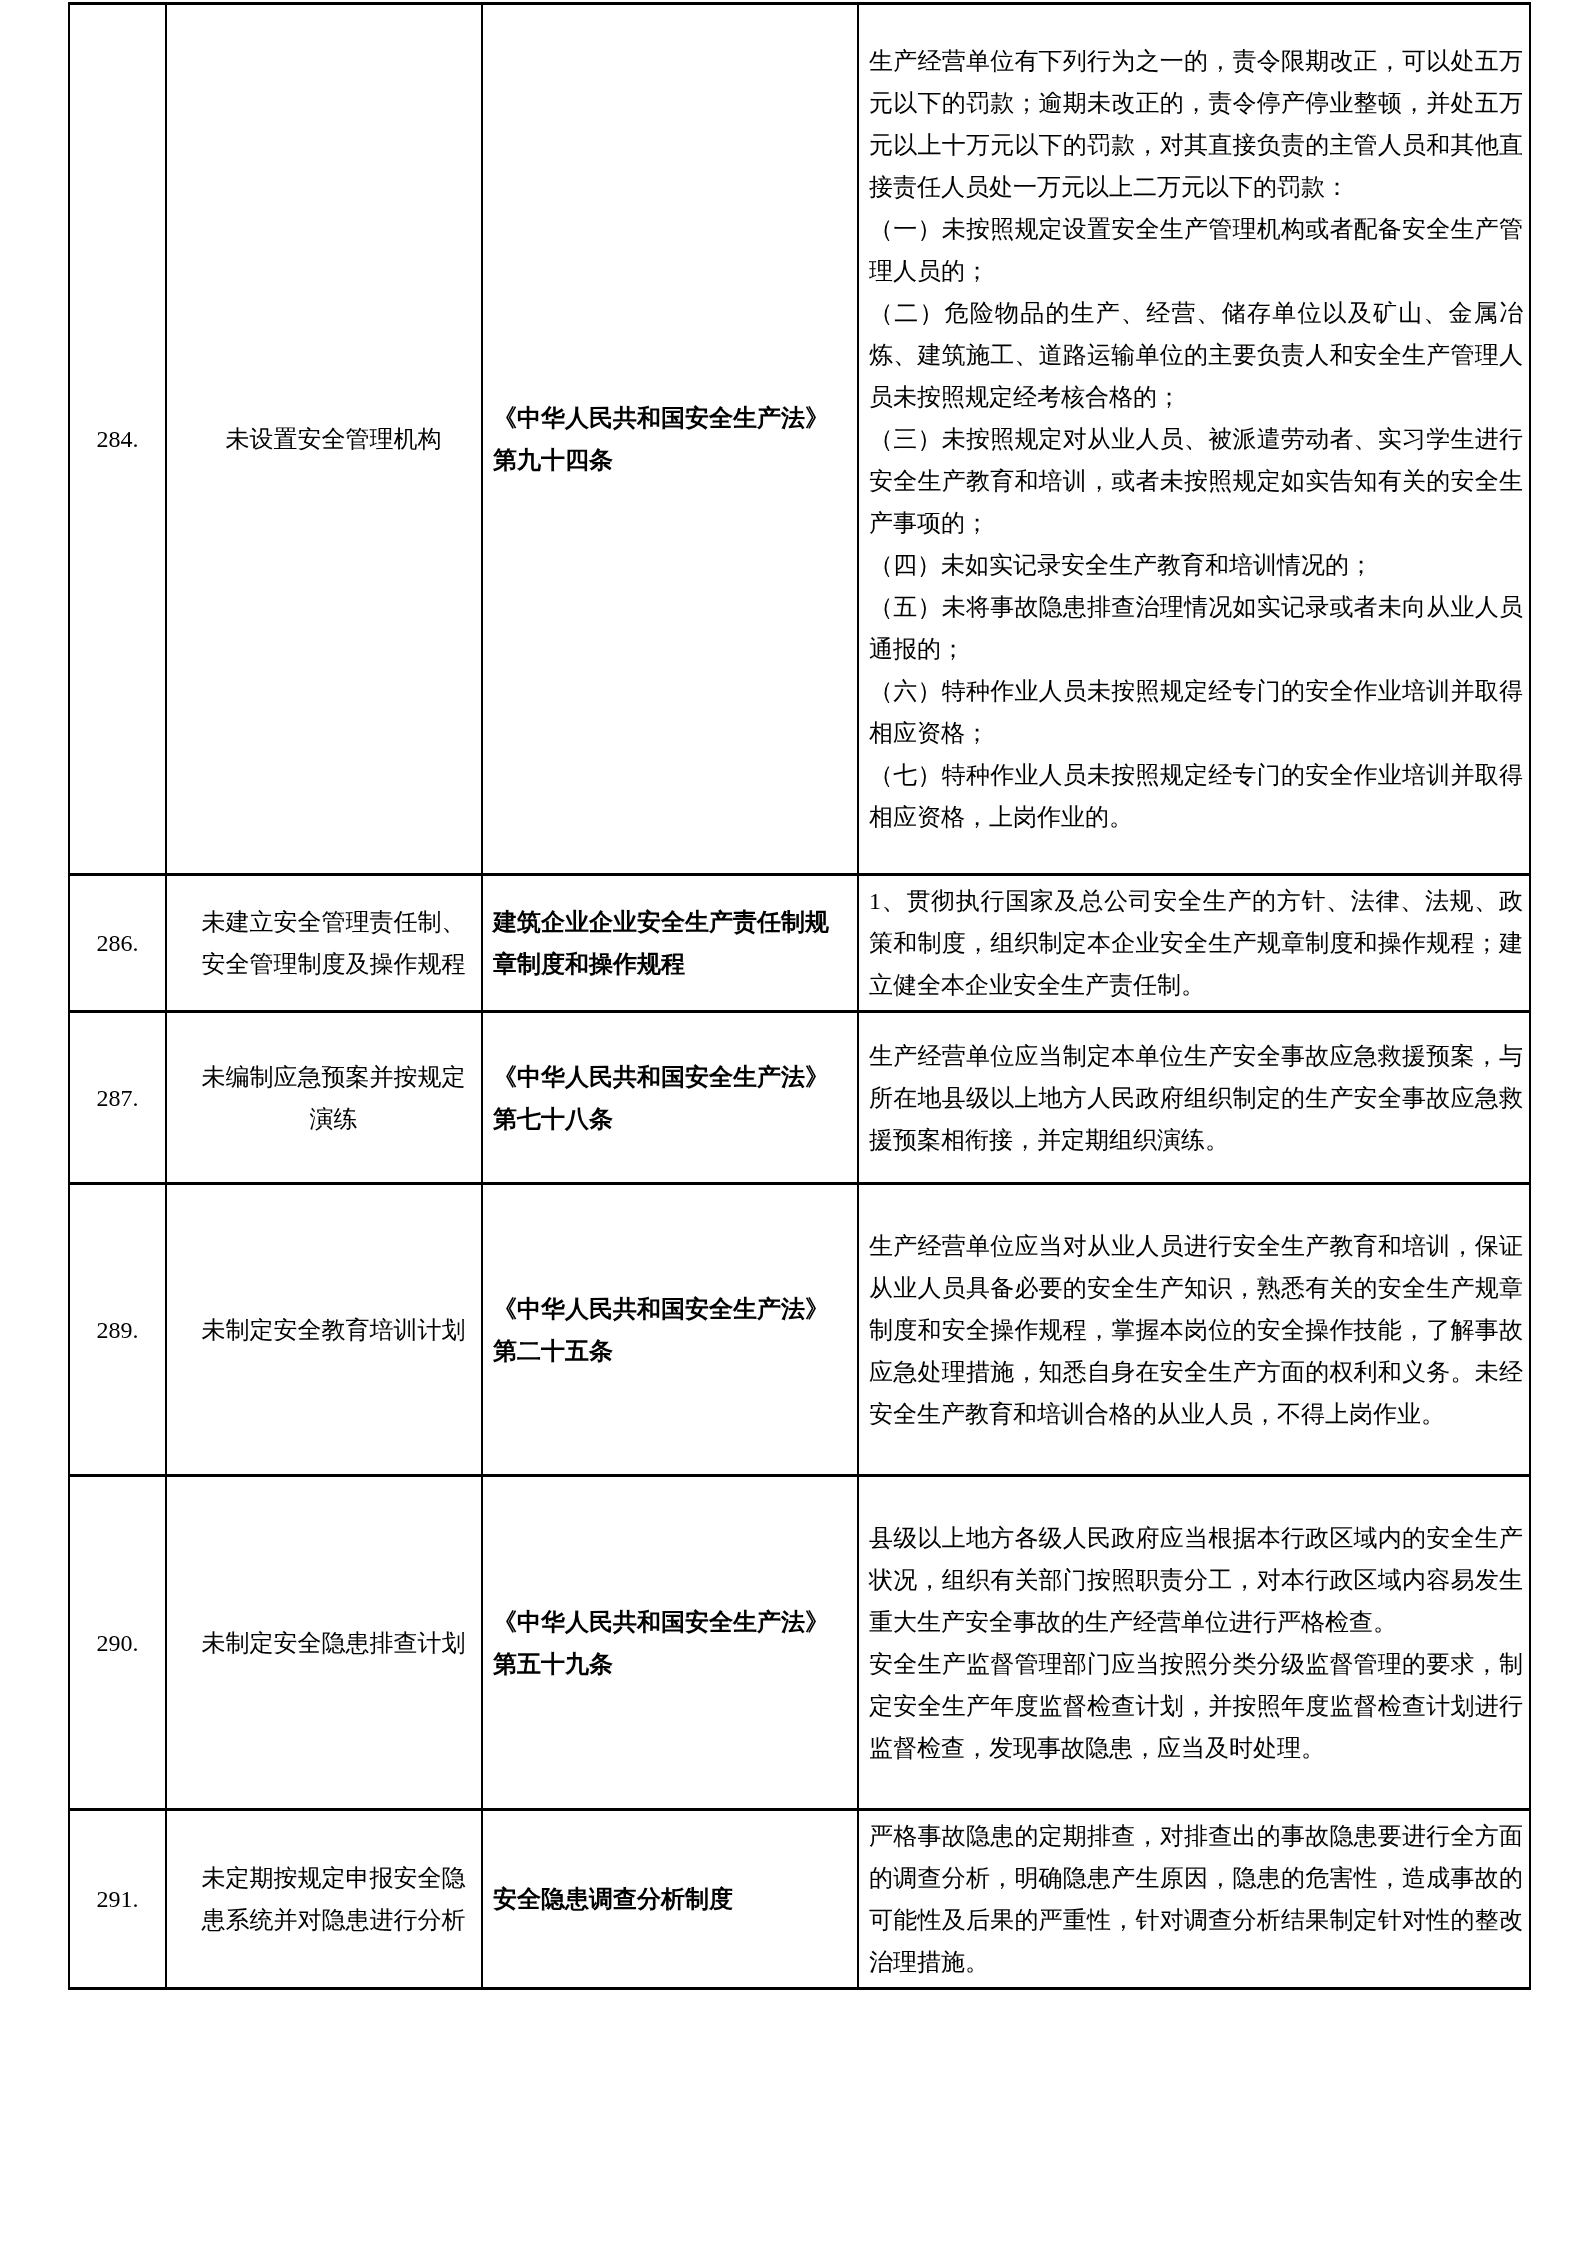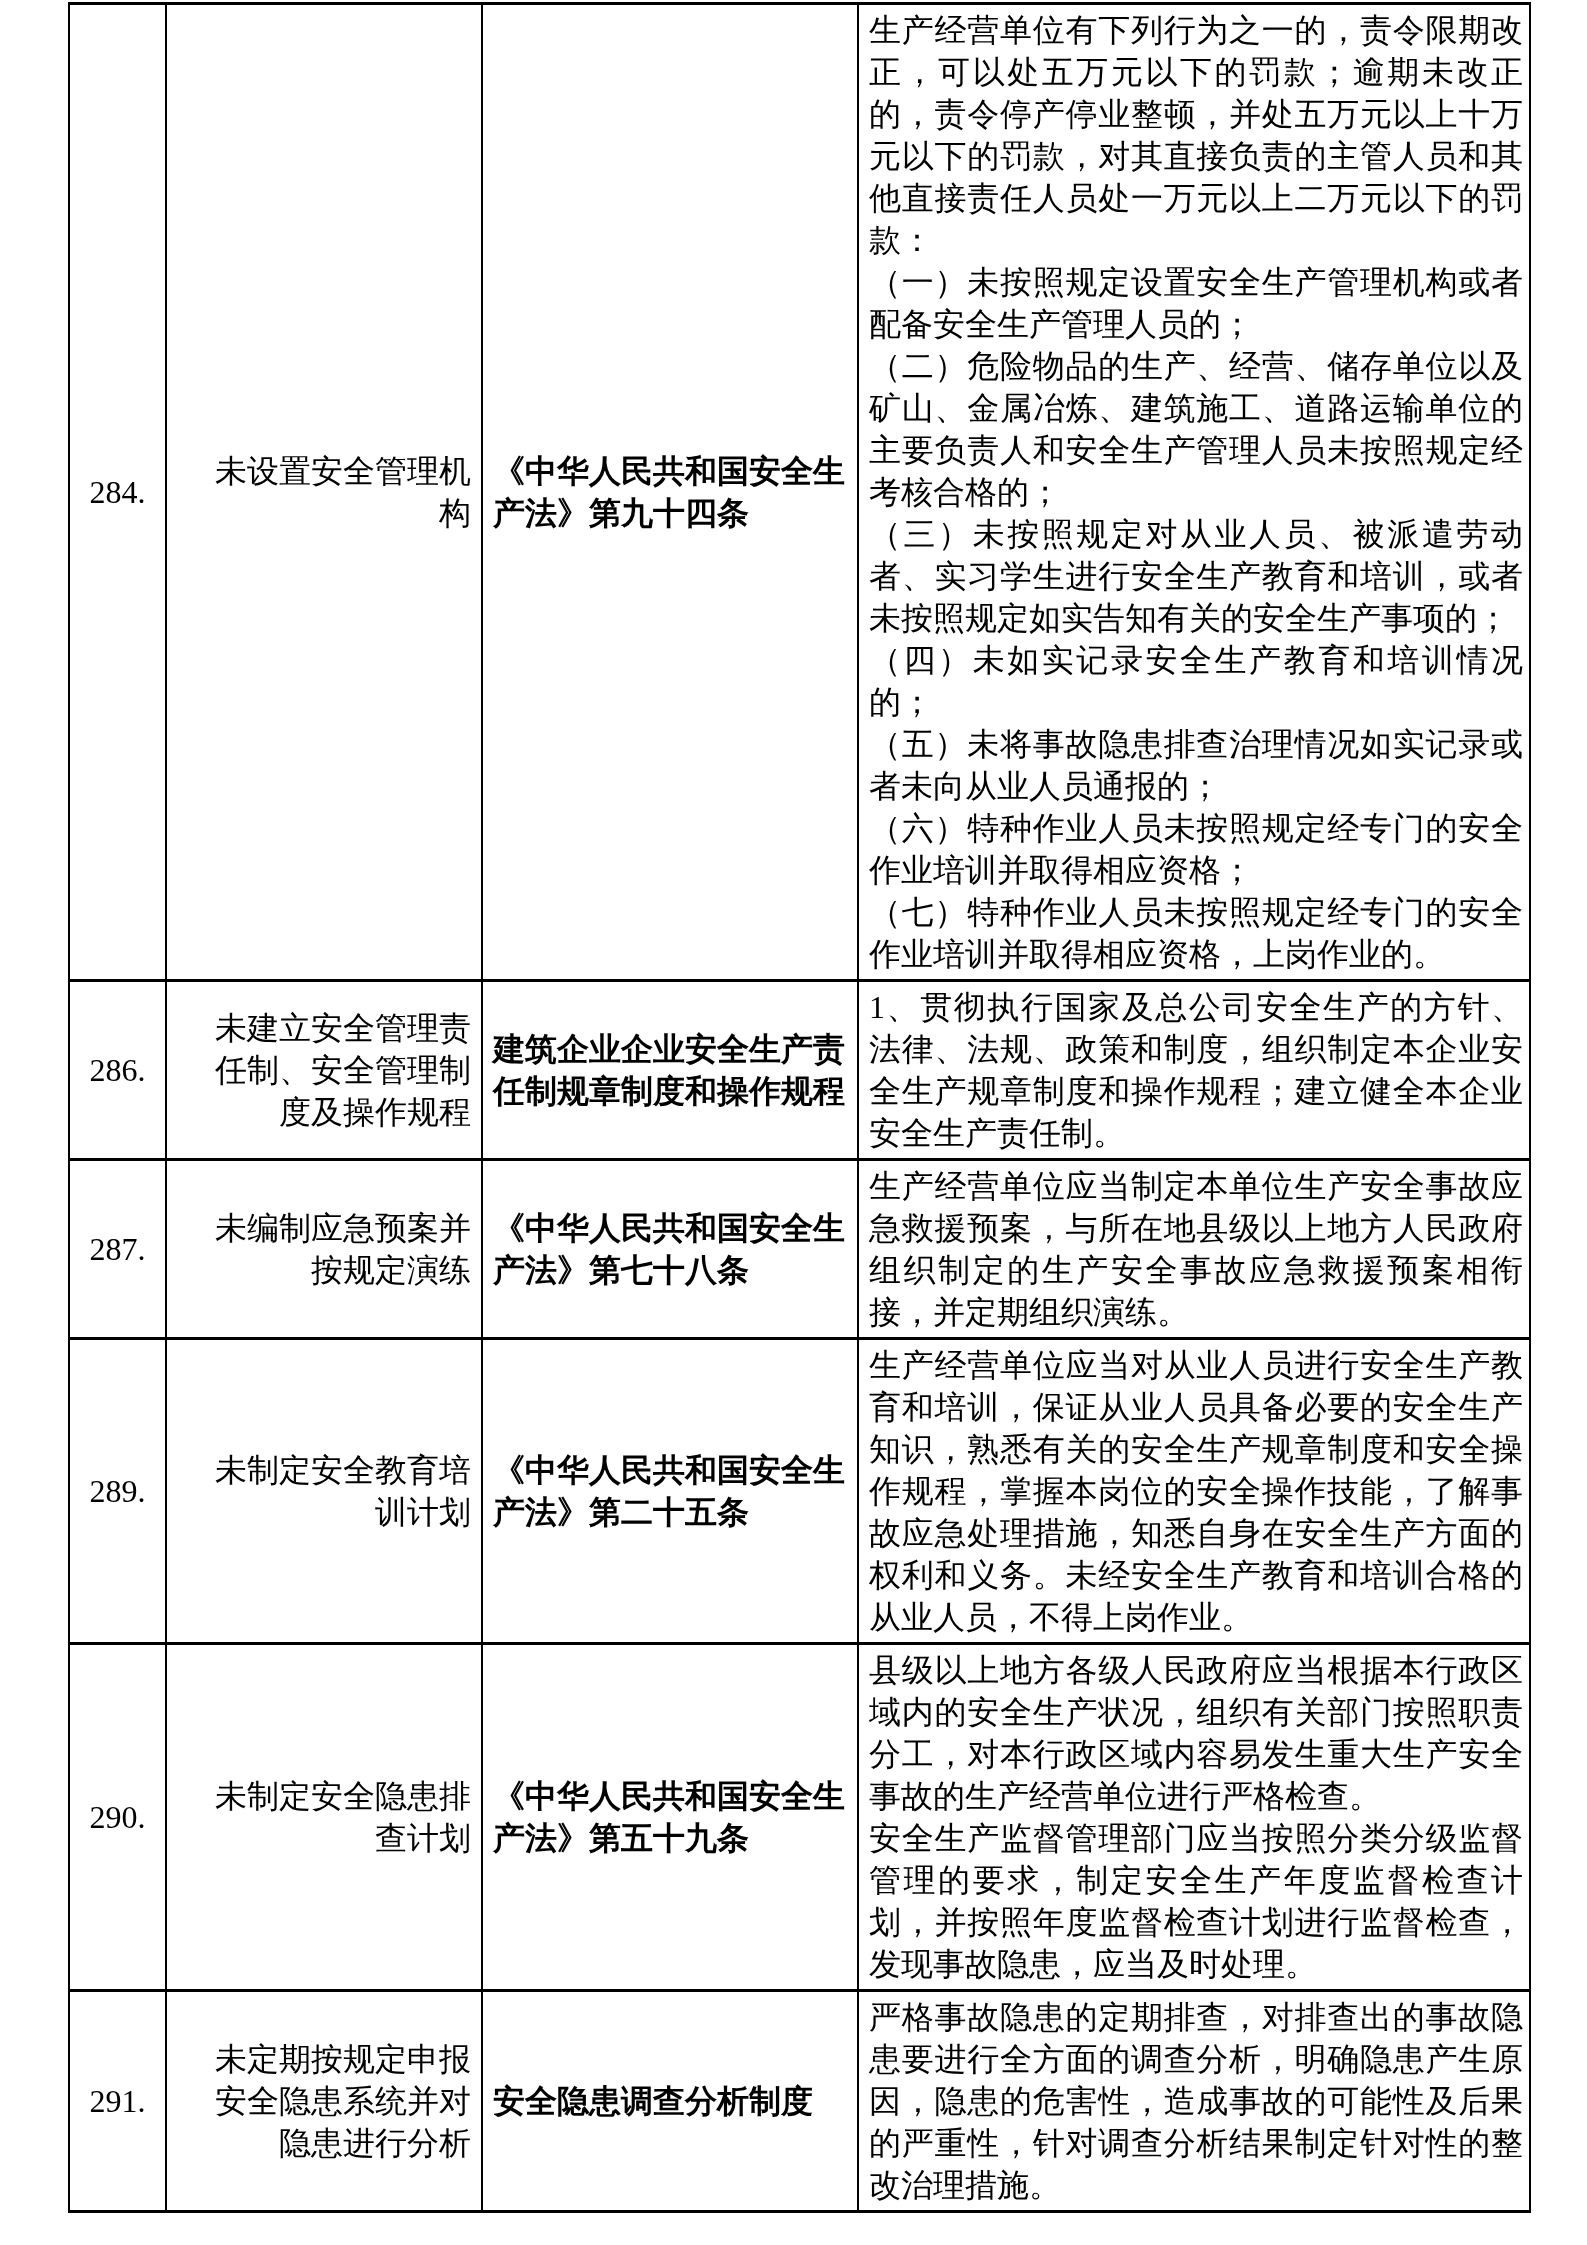--- a/index.html
+++ b/index.html
@@ -21,27 +21,27 @@
     width: 1461px;
     border-collapse: collapse;
     table-layout: fixed;
   }
   td {
     border-left: 2px solid #000;
     border-right: 2px solid #000;
     border-top: 3px solid #000;
     border-bottom: 3px solid #000;
     vertical-align: middle;
-    font-size: 32px;
+    font-size: 24px;
     line-height: 42px;
     color: #000;
     overflow: hidden;
   }
   td.seq-cell   { text-align: center; }
-  td.violation-cell { padding: 4px 10px 4px 29px; text-align: right; }
+  td.violation-cell { padding: 4px 10px 4px 29px; text-align: center; }
   td.basis-cell { padding: 4px 8px 4px 10px; text-align: left; font-weight: bold; }
   td.detail-cell {
     padding: 4px 6px 4px 10px;
     text-align: justify;
     text-justify: inter-ideograph;
   }
   td.detail-cell .para { margin: 0; }
 </style>
 </head>
 <body>

